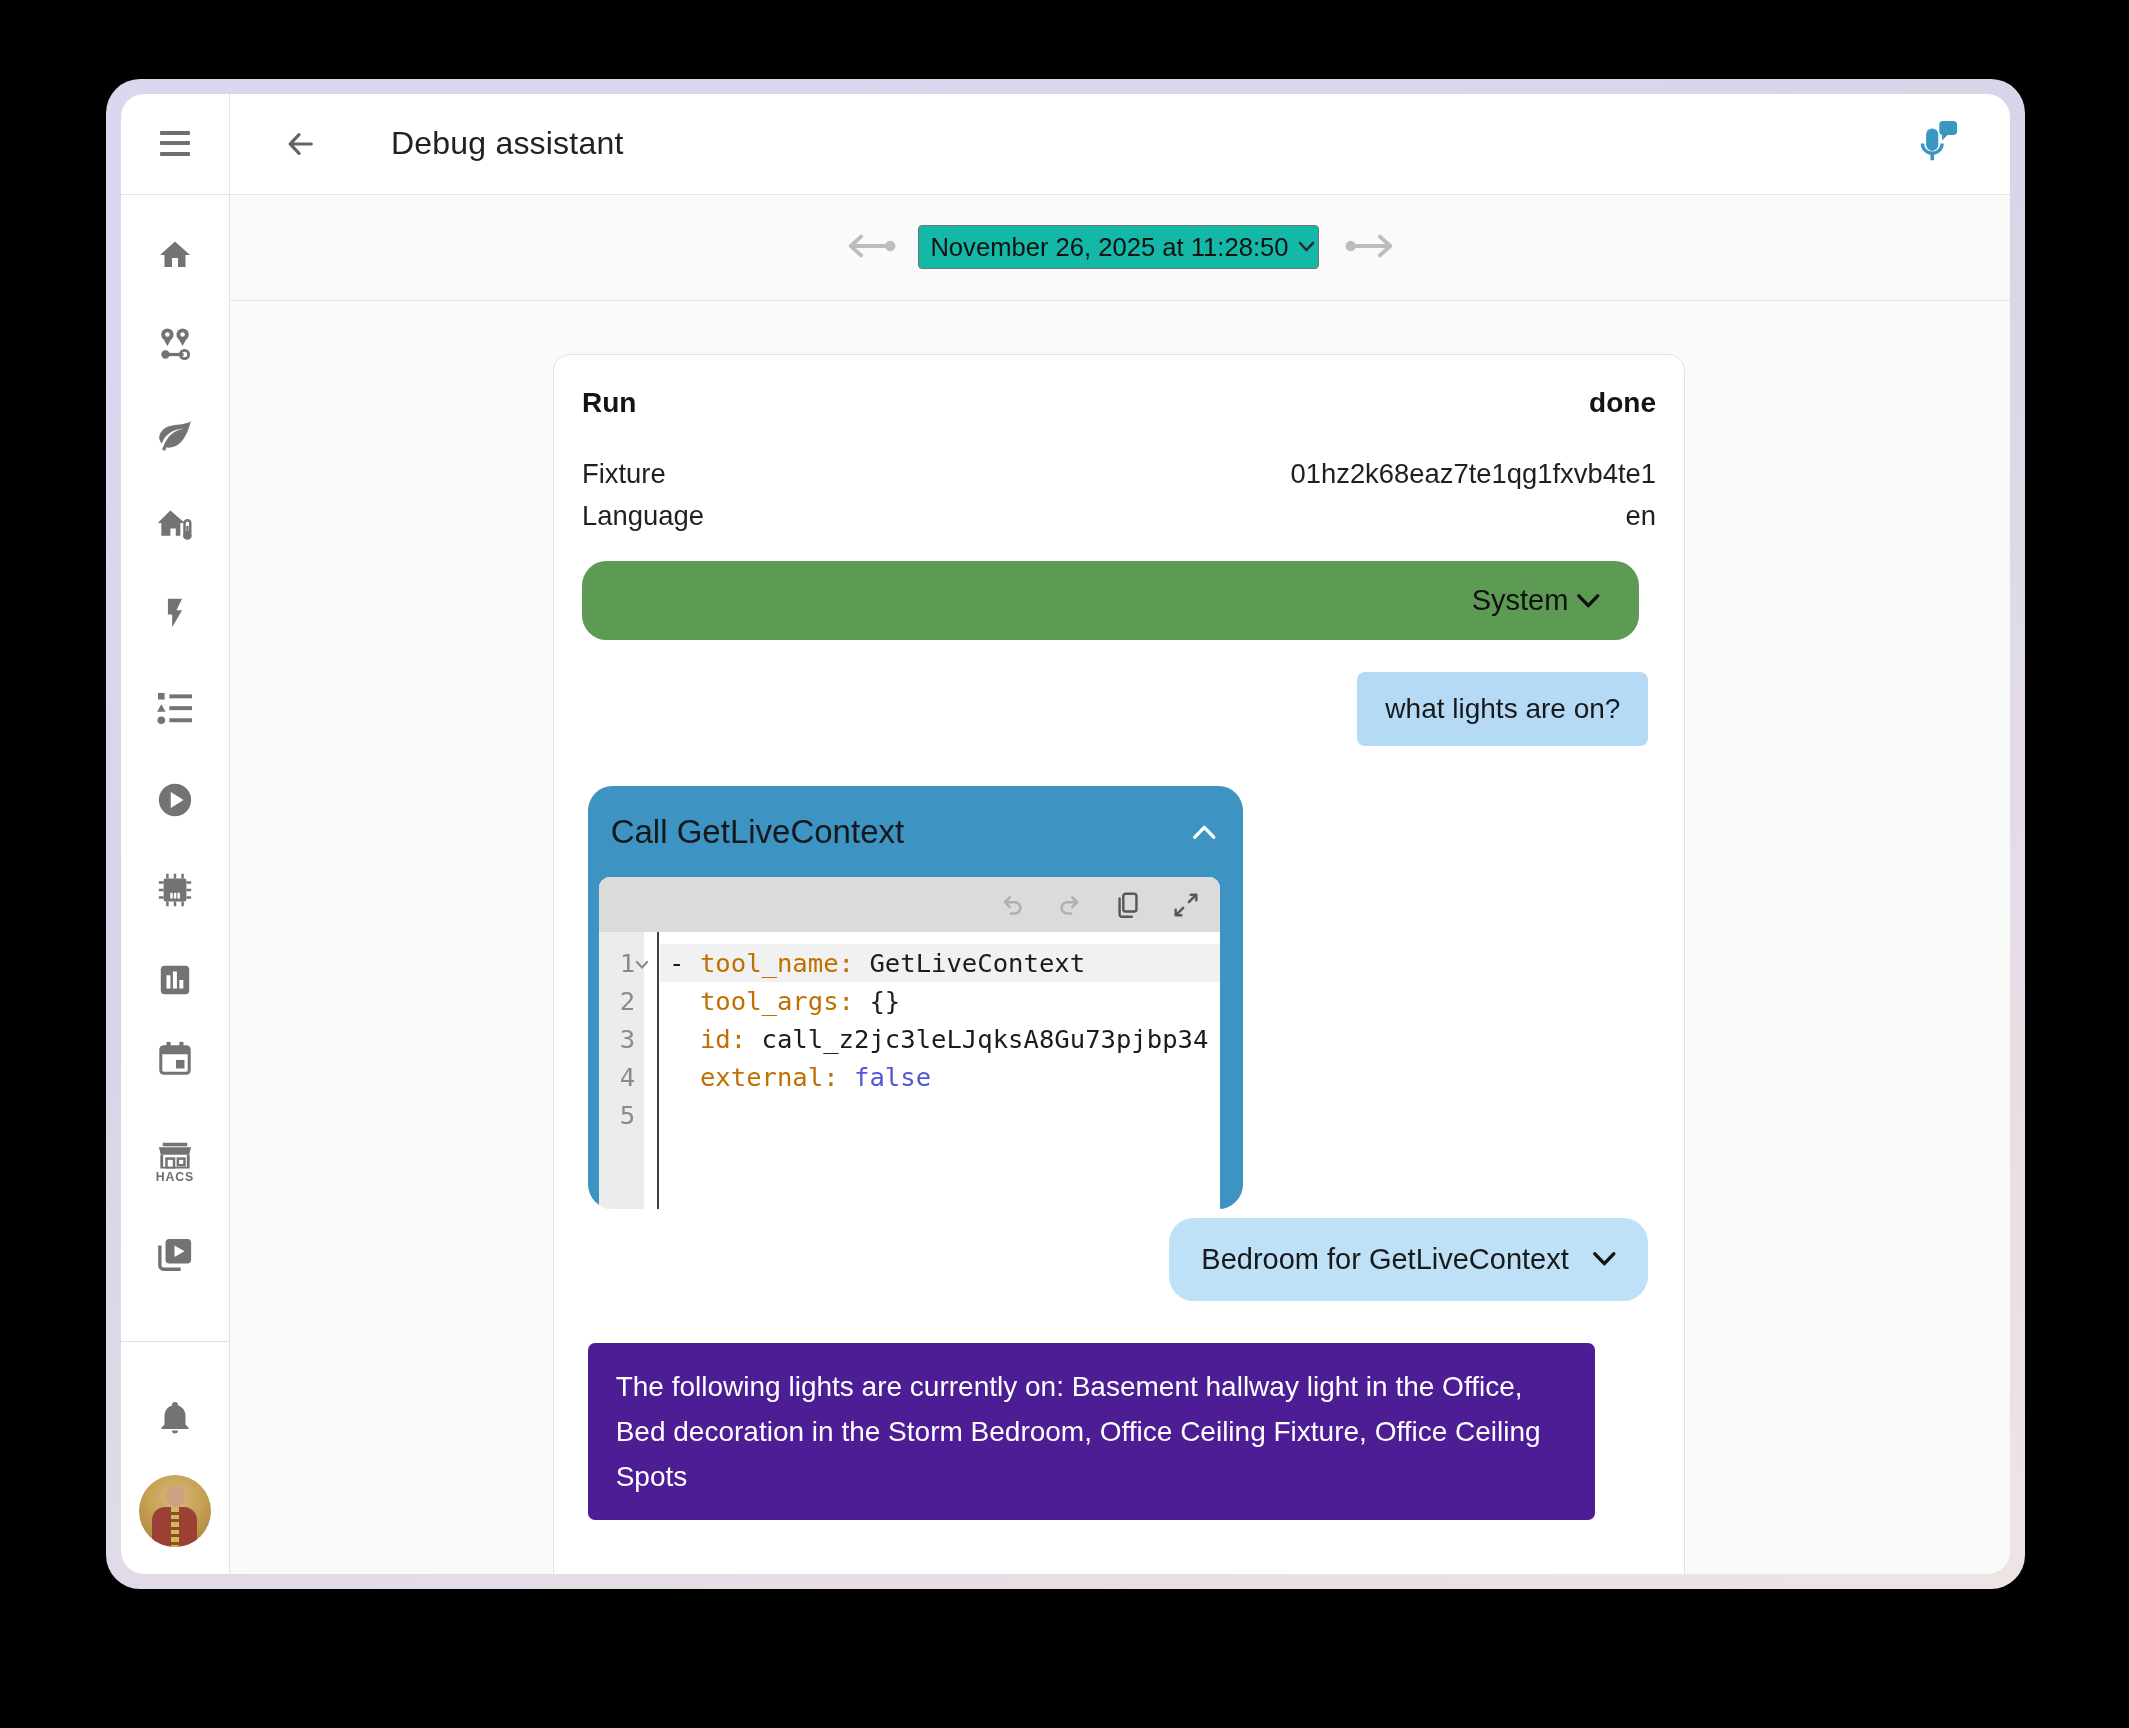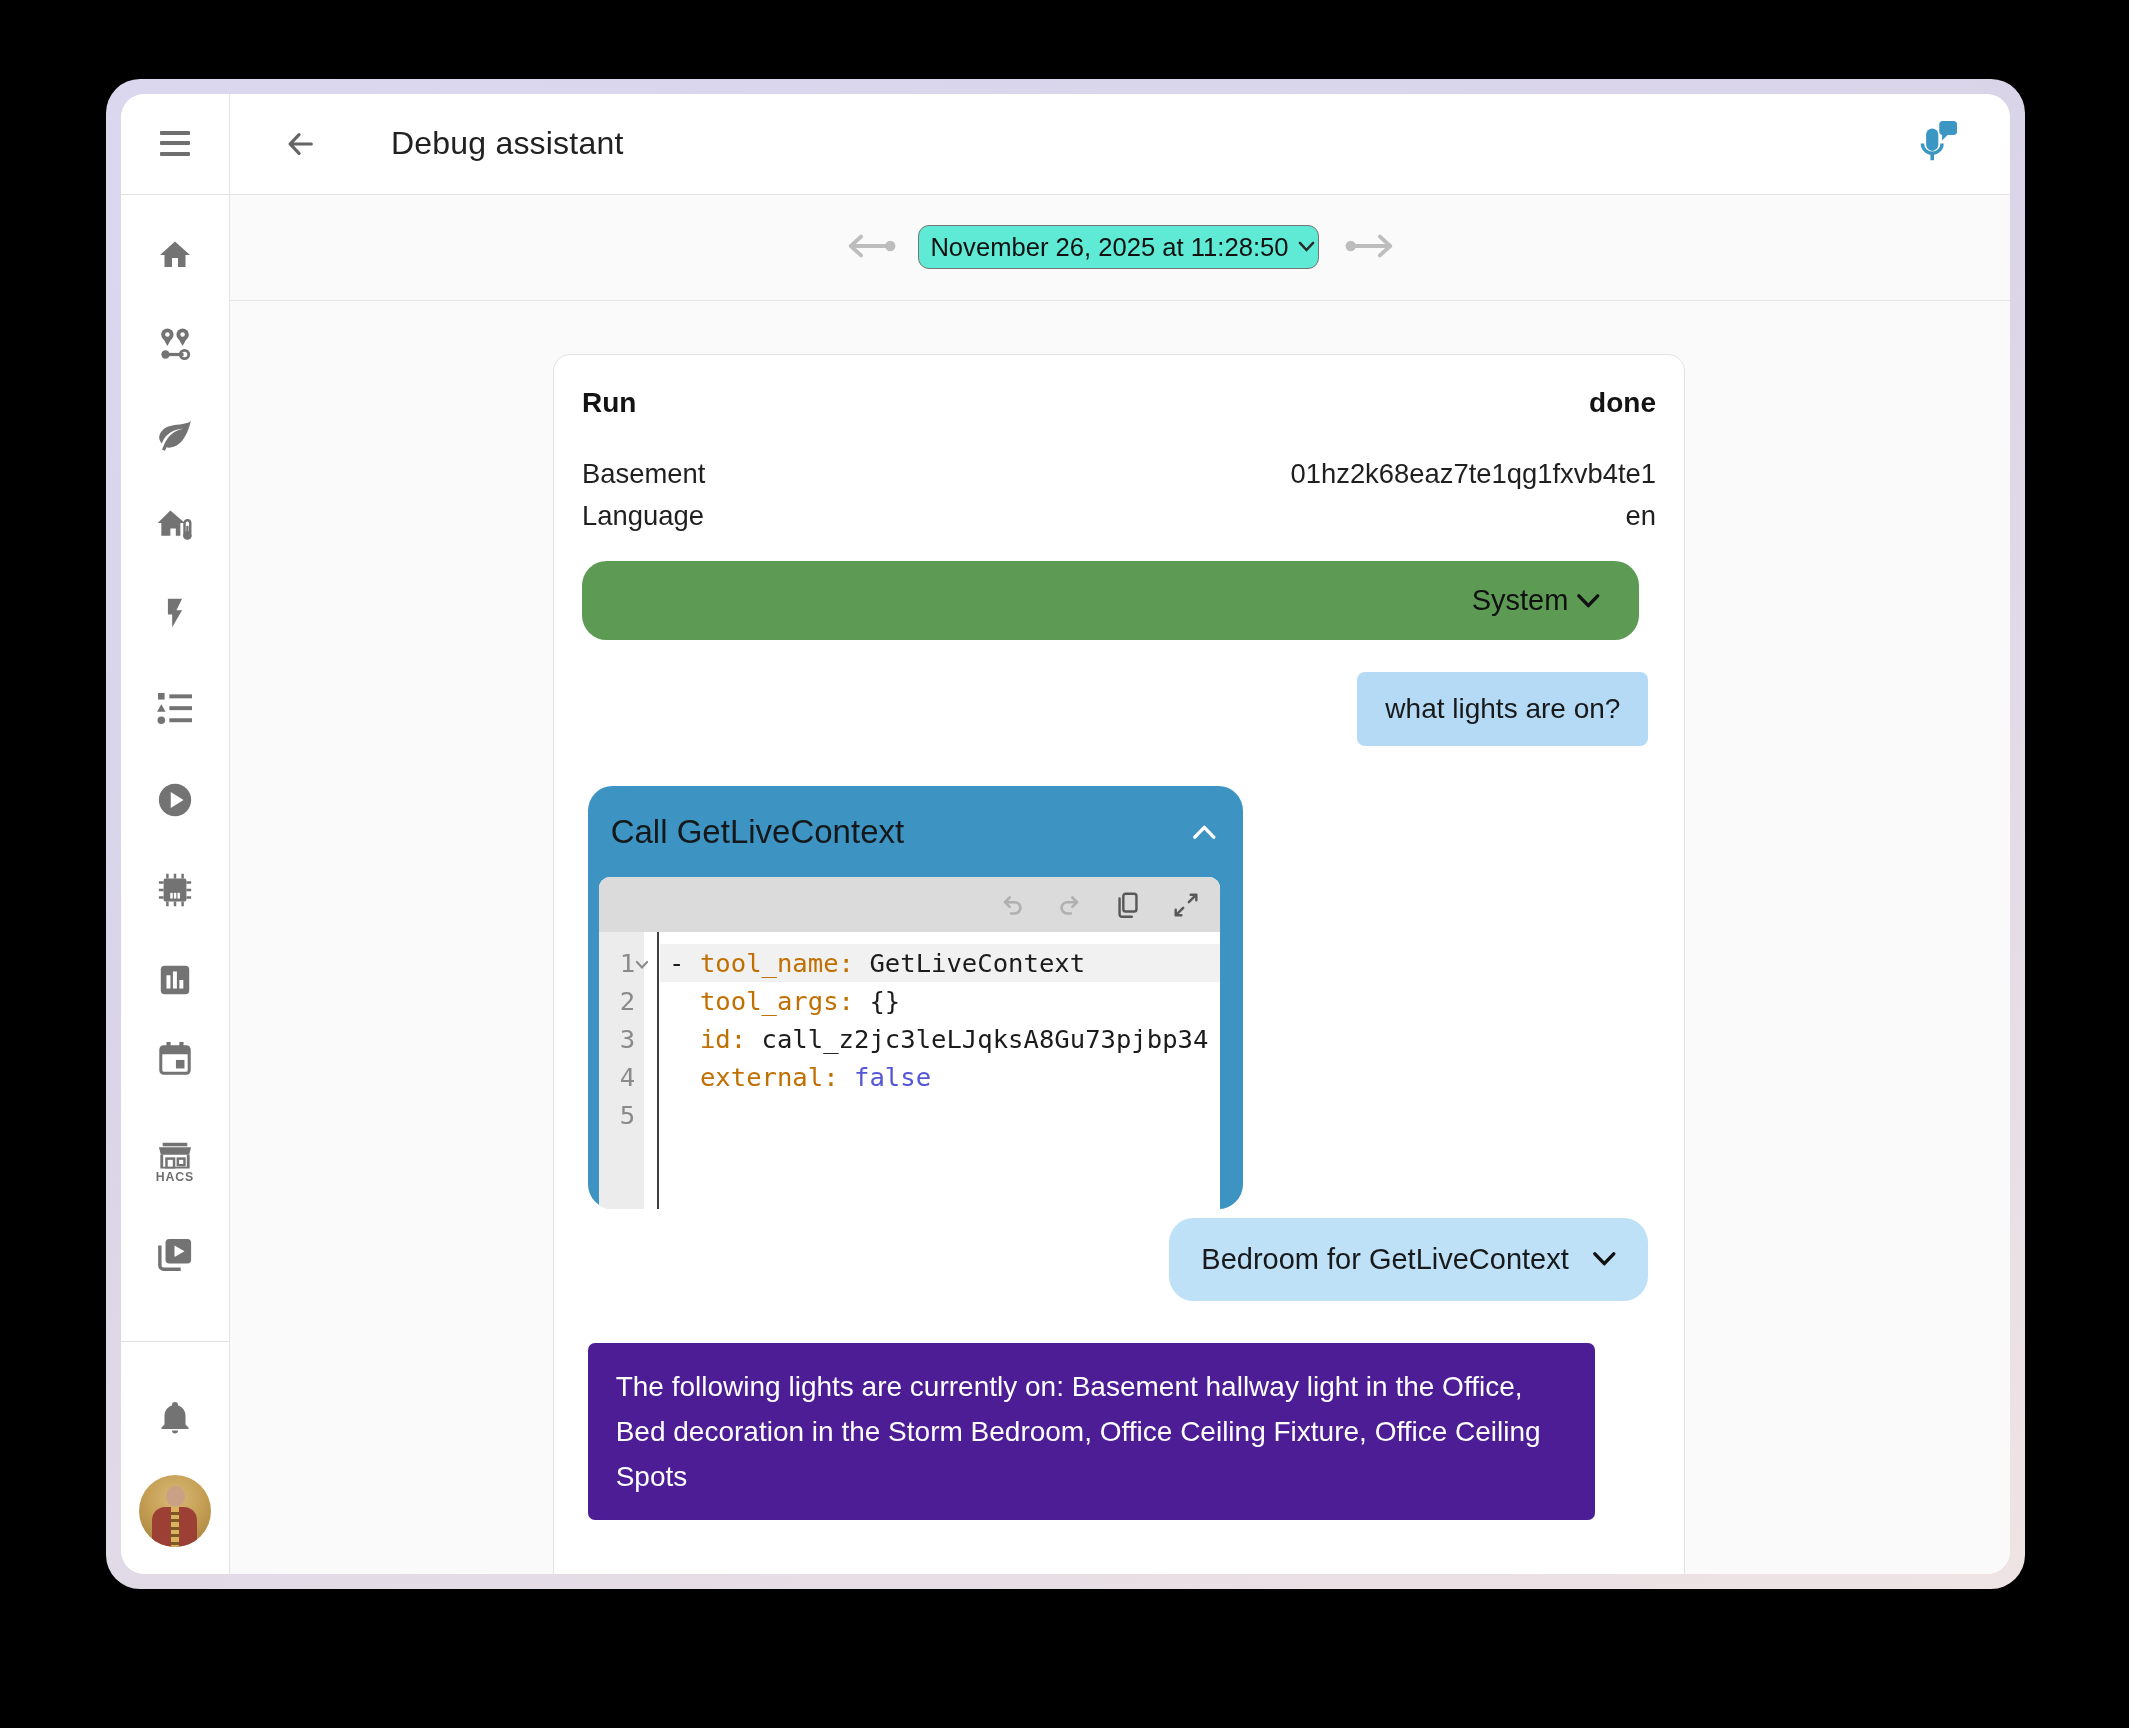--- a/index.html
+++ b/index.html
@@ -25,22 +25,22 @@
   .hamburger span{display:block;height:3.8px;background:#6f6f6f;border-radius:0.9px;margin-bottom:6.6px;}
   .back-btn{position:absolute;left:163px;top:34px;width:32px;height:32px;}
   .page-title{position:absolute;left:270px;top:31px;font-size:32px;color:#212121;letter-spacing:0.2px;}
   .mic-btn{position:absolute;left:1792px;top:24.6px;width:45px;height:45px;}
   
   .date-row{position:absolute;left:109px;top:101px;right:0;height:105px;background:#fafafa;border-bottom:0.9px solid #e6e6e6;}
   .nav-arrow{position:absolute;top:136px;width:61px;height:32px;}
   .nav-prev{left:719px;}
   .nav-next{left:1219px;}
   .date-select{
-    position:absolute;left:797px;top:131px;width:401px;height:44px;background:#5eead4;
-    border:0.9px solid #757575;border-radius:11px;display:flex;align-items:center;
+    position:absolute;left:797px;top:131px;width:401px;height:44px;background:#14b8a6;
+    border:0.9px solid #757575;border-radius:4px;display:flex;align-items:center;
     padding:0 9.5px 0 11.4px;box-sizing:border-box;gap:9.5px;font-size:25.6px;color:#111;
   }
   .date-select .sel-text{flex:1;white-space:nowrap;}
   
   .main{position:absolute;left:109px;top:207px;right:0;bottom:0;background:#fafafa;}
   .run-card{
     position:absolute;left:323px;top:53px;width:1132px;height:1398px;background:#fff;
     border:0.9px solid #e3e3e3;border-radius:17px;box-sizing:border-box;padding:28px;
   }
   .run-head{display:flex;justify-content:space-between;font-size:28px;font-weight:700;color:#131313;margin-top:3.8px;}
@@ -165,21 +165,21 @@
     <div class="main">
       <div class="run-card">
 
         <div class="run-head">
           <span>Run</span>
           <span>done</span>
         </div>
 
         <div class="kv-block">
           <div class="kv">
-            <span>Basement</span>
+            <span>Fixture</span>
             <span>01hz2k68eaz7te1qg1fxvb4te1</span>
           </div>
           <div class="kv">
             <span>Language</span>
             <span>en</span>
           </div>
         </div>
 
         <div class="system-bar">
           <span>System</span>

